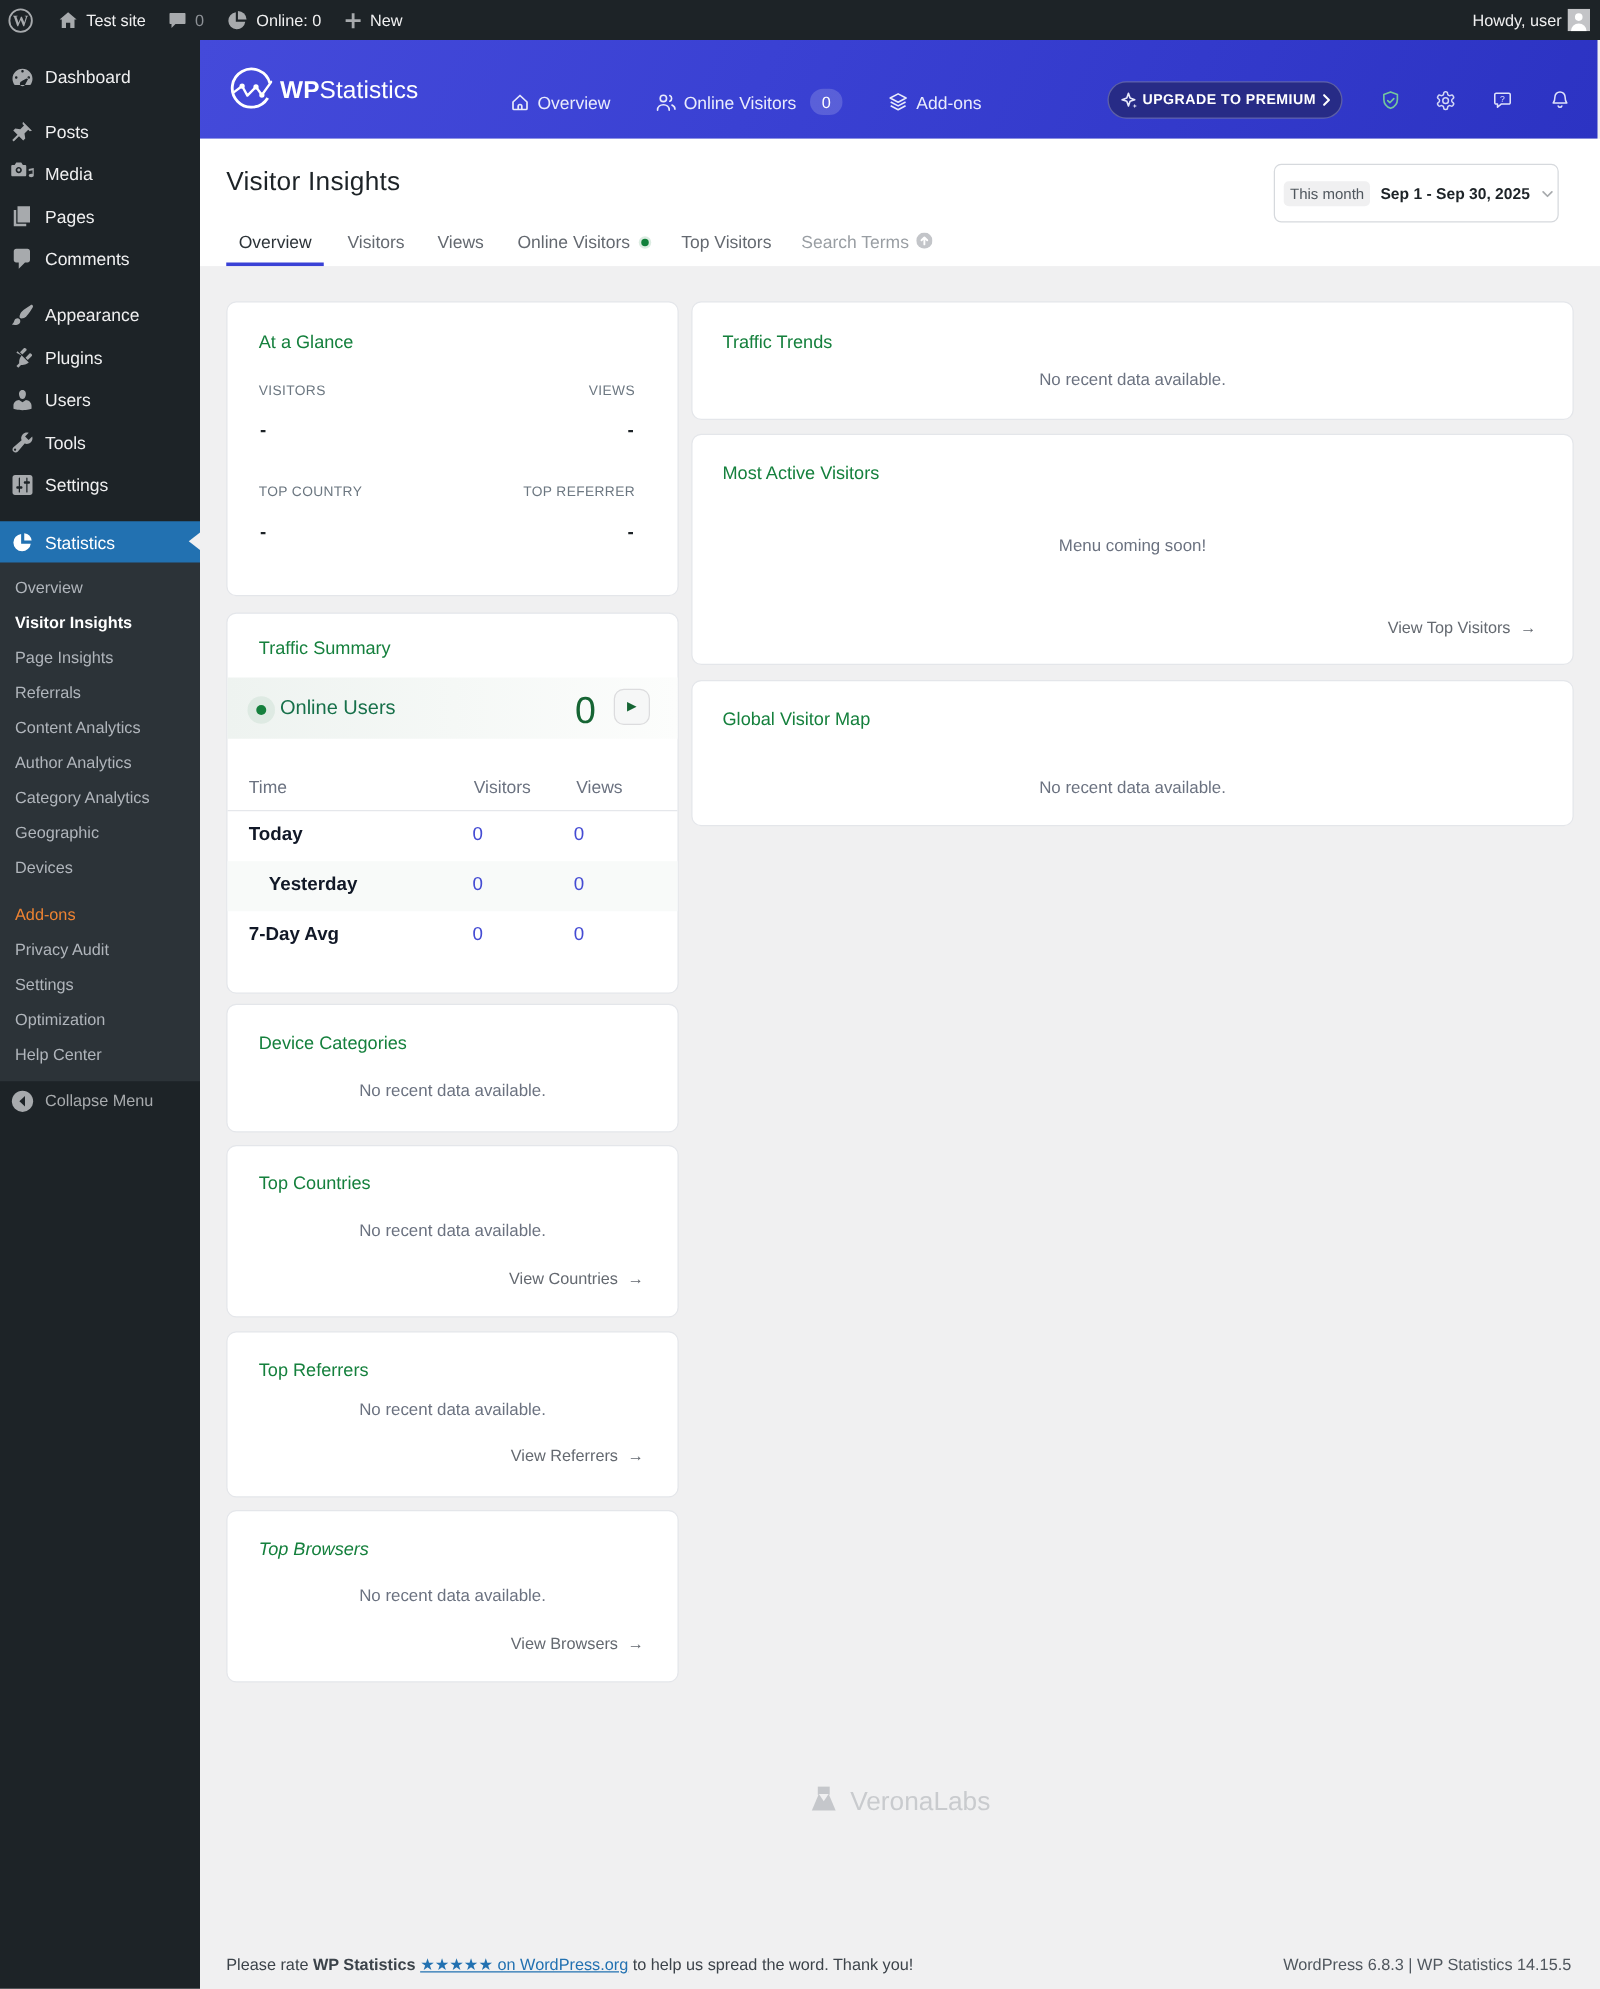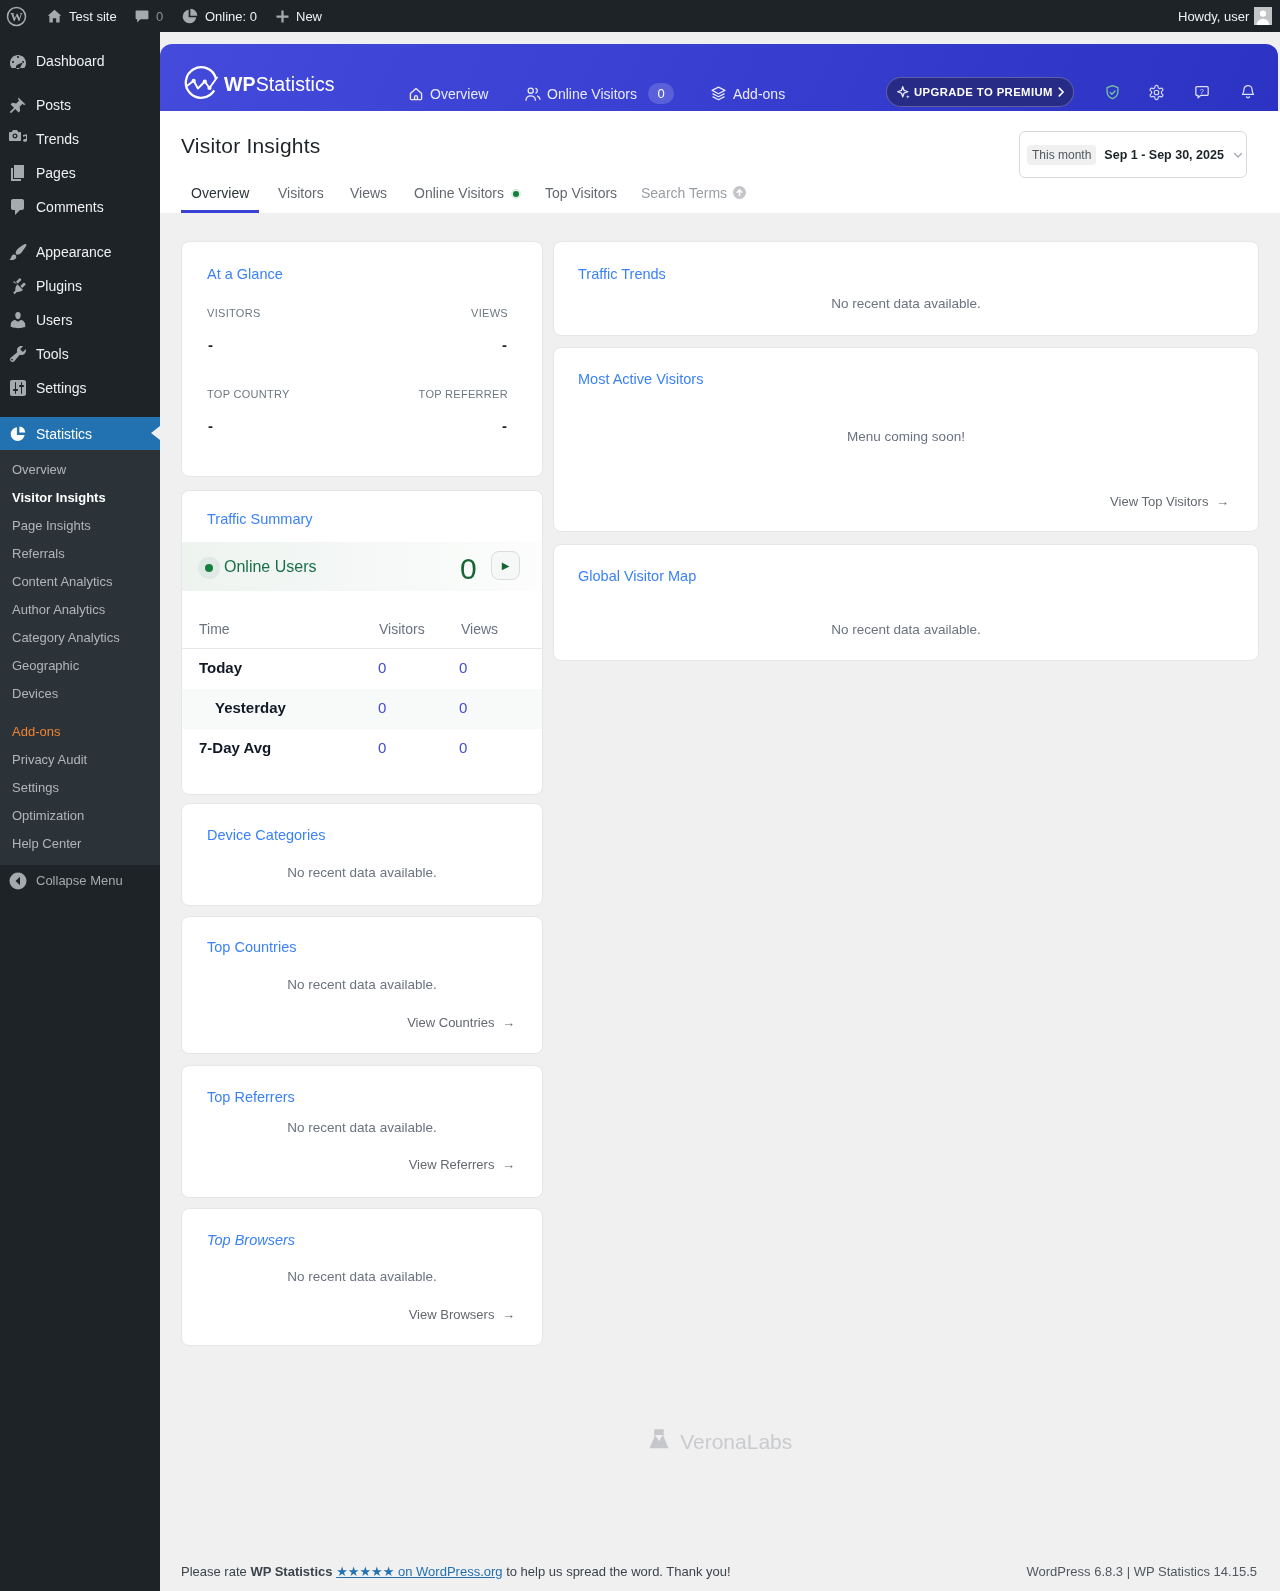--- a/index.html
+++ b/index.html
@@ -12,33 +12,33 @@
 .mi { position:absolute; left:0; width:160px; height:34px; color:#f0f0f1; font-size:14px; }
 .mi .ic { position:absolute; left:8px; top:7px; width:20px; height:20px; }
 .mi .tx { position:absolute; left:36px; top:0; line-height:34px; }
 .mi.cur { background:#2271b1; color:#fff; }
 .arrow-notch { position:absolute; left:151px; top:426px; width:0; height:0; border-top:7px solid transparent; border-bottom:7px solid transparent; border-right:9px solid #f0f0f1; z-index:5; }
 .submenu { position:absolute; left:0; top:418px; width:160px; height:415px; background:#2c3338; }
 .smi { position:absolute; left:12px; font-size:13px; color:#b0b5bb; line-height:28px; }
 .smi.cur { color:#fff; font-weight:bold; }
 .smi.orange { color:#ee8332; }
 .collapse { position:absolute; left:0; top:832px; width:160px; height:34px; color:#a7aaad; font-size:13px;text-align:right; }
-.phead { position:absolute; left:160px; top:44px; width:1118px; height:79px; background:linear-gradient(115deg,#444ada 0%,#3a41d3 40%,#2c33c3 100%); color:#fff;border-radius:12px; }
+.phead { position:absolute; left:160px; top:32px; width:1118px; height:79px; background:linear-gradient(115deg,#444ada 0%,#3a41d3 40%,#2c33c3 100%); color:#fff; }
 .titlebar { position:absolute; left:160px; top:111px; width:1120px; height:102px; background:#fff; }
 .titlebar h1 { position:absolute; left:21px; top:23px; font-size:21px; font-weight:400; color:#1d2327; letter-spacing:0.2px; }
 .datebox { position:absolute; right:33px; top:20px; width:228px; height:47px; border:1px solid #d6d9dd; border-radius:6px; background:#fff; display:flex; align-items:center; padding:0 8px 0 7px; }
 .datebox .pill { background:#f0f0f1; border-radius:4px; font-size:12px; color:#50575e; padding:3px 5px; margin-right:8px; white-space:nowrap; flex-shrink:0; }
 .datebox .rng { white-space:nowrap; font-size:12.5px; font-weight:bold; color:#1d2327; }
 .tabs { position:absolute; left:0; top:72px; height:29px; white-space:nowrap; }
 .tab { position:absolute; top:0; padding:0 10px; font-size:14px; color:#646970; line-height:20px; vertical-align:top; }
 .tab.act { color:#2c3338; }
 .tab.act:after { content:""; position:absolute; left:0; right:0; top:27px; height:3px; background:#3a42d6; }
 .content { position:absolute; left:160px; top:213px; width:1120px; height:1378px; background:#f0f0f1; }
 .card { position:absolute; background:#fff; border:1px solid #e4e6ea; border-radius:8px; }
-.ctitle { position:absolute; left:24px; font-size:14.5px; color:#3b82f6; }
+.ctitle { position:absolute; left:24px; font-size:14.5px; color:#15803d; }
 .nodata { position:absolute; left:0; width:100%; text-align:center; font-size:13.5px; color:#6b7280; }
 .vlink { position:absolute; right:27px; font-size:13px; color:#646970; }
 .lbl { position:absolute; font-size:11px; color:#6c7781; letter-spacing:0.3px; }
 .dash { position:absolute; font-size:15px; font-weight:bold; color:#1d2327; }
 .footer-left { position:absolute; left:21px; top:1351px; font-size:13px; color:#3c434a; }
 .footer-right { position:absolute; right:23px; top:1351px; font-size:13px; color:#50575e; }
 .footer-left .lnk { color:#2271b1; text-decoration:underline; }
 </style>
 </head>
 <body>
@@ -95,21 +95,21 @@
   <div class="mi" style="top:56px;">
       <span class="ic"><svg width="20" height="20" viewBox="0 0 20 20">
           <path fill="#a7aaad" d="M10.4 2.4l7.2 7.2-1.8.4-1.2-1.2-3 3 .6 4-1.6 1.6-3.4-3.4L3 18.2 1.8 17l4.2-4.2L2.6 9.4l1.6-1.6 4 .6 3-3-1.2-1.2 .4-1.8z"></path>
         </svg></span>
       <span class="tx">Posts</span>
     </div>
   <div class="mi" style="top:90px;">
       <span class="ic"><svg width="20" height="20" viewBox="0 0 20 20">
           <path fill="#a7aaad" d="M13 11V4c0-.6-.4-1-1-1h-1.7L9 1H5L3.7 3H2c-.6 0-1 .4-1 1v7c0 .6.4 1 1 1h10c.6 0 1-.4 1-1zM7 4.5c1.4 0 2.5 1.1 2.5 2.5S8.4 9.5 7 9.5 4.5 8.4 4.5 7 5.6 4.5 7 4.5zM7 8.2c.7 0 1.2-.5 1.2-1.2S7.7 5.8 7 5.8 5.8 6.3 5.8 7 6.3 8.2 7 8.2zM19 5.3V11.4c0 .8-.9 1.4-2 1.4s-2-.6-2-1.4c0-.7.9-1.4 2-1.4.4 0 .7.1 1 .2V7.1l-3 .6V6.1l4-.8z"></path>
         </svg></span>
-      <span class="tx">Trends</span>
+      <span class="tx">Media</span>
     </div>
   <div class="mi" style="top:124px;">
       <span class="ic"><svg width="20" height="20" viewBox="0 0 20 20">
           <path fill="#a7aaad" d="M6 15V2h10v13H6zm-1 1h8v2H3V5h2v11z"></path>
         </svg></span>
       <span class="tx">Pages</span>
     </div>
   <div class="mi" style="top:158px;">
       <span class="ic"><svg width="20" height="20" viewBox="0 0 20 20">
           <path fill="#a7aaad" d="M5 2h9c1.1 0 2 .9 2 2v7c0 1.1-.9 2-2 2h-2l-5 5v-5H5c-1.1 0-2-.9-2-2V4c0-1.1.9-2 2-2z"></path>

